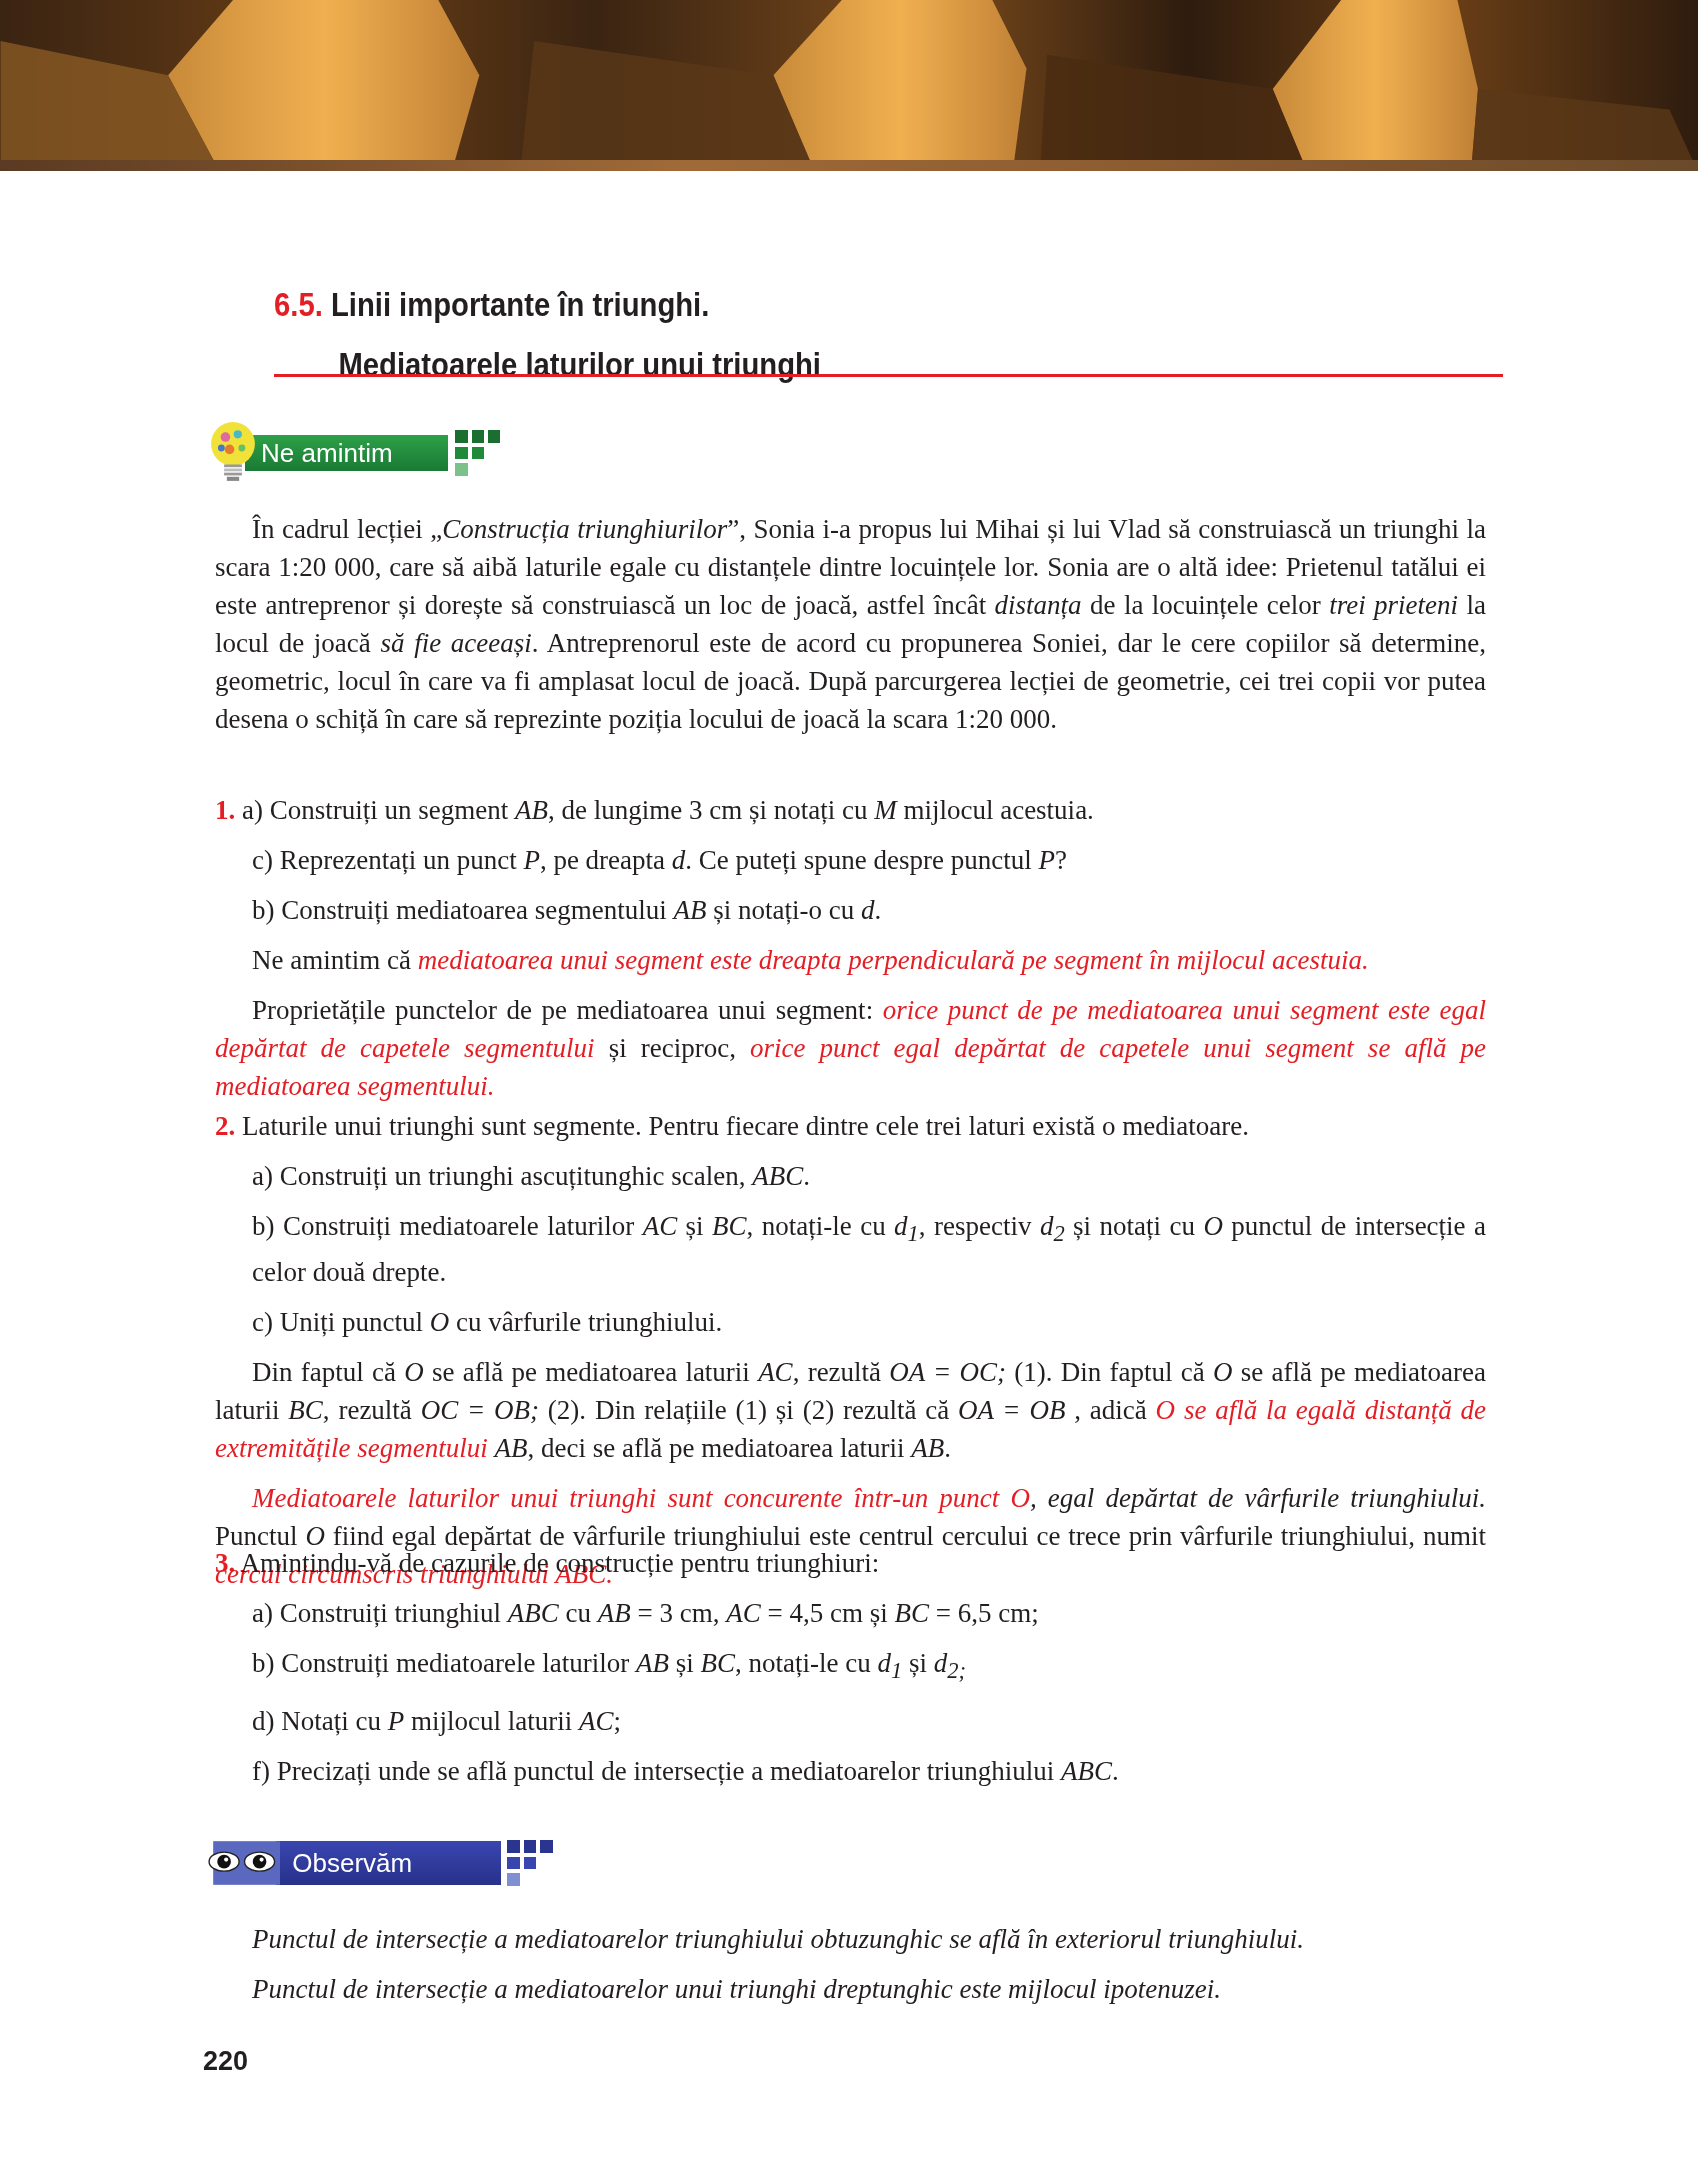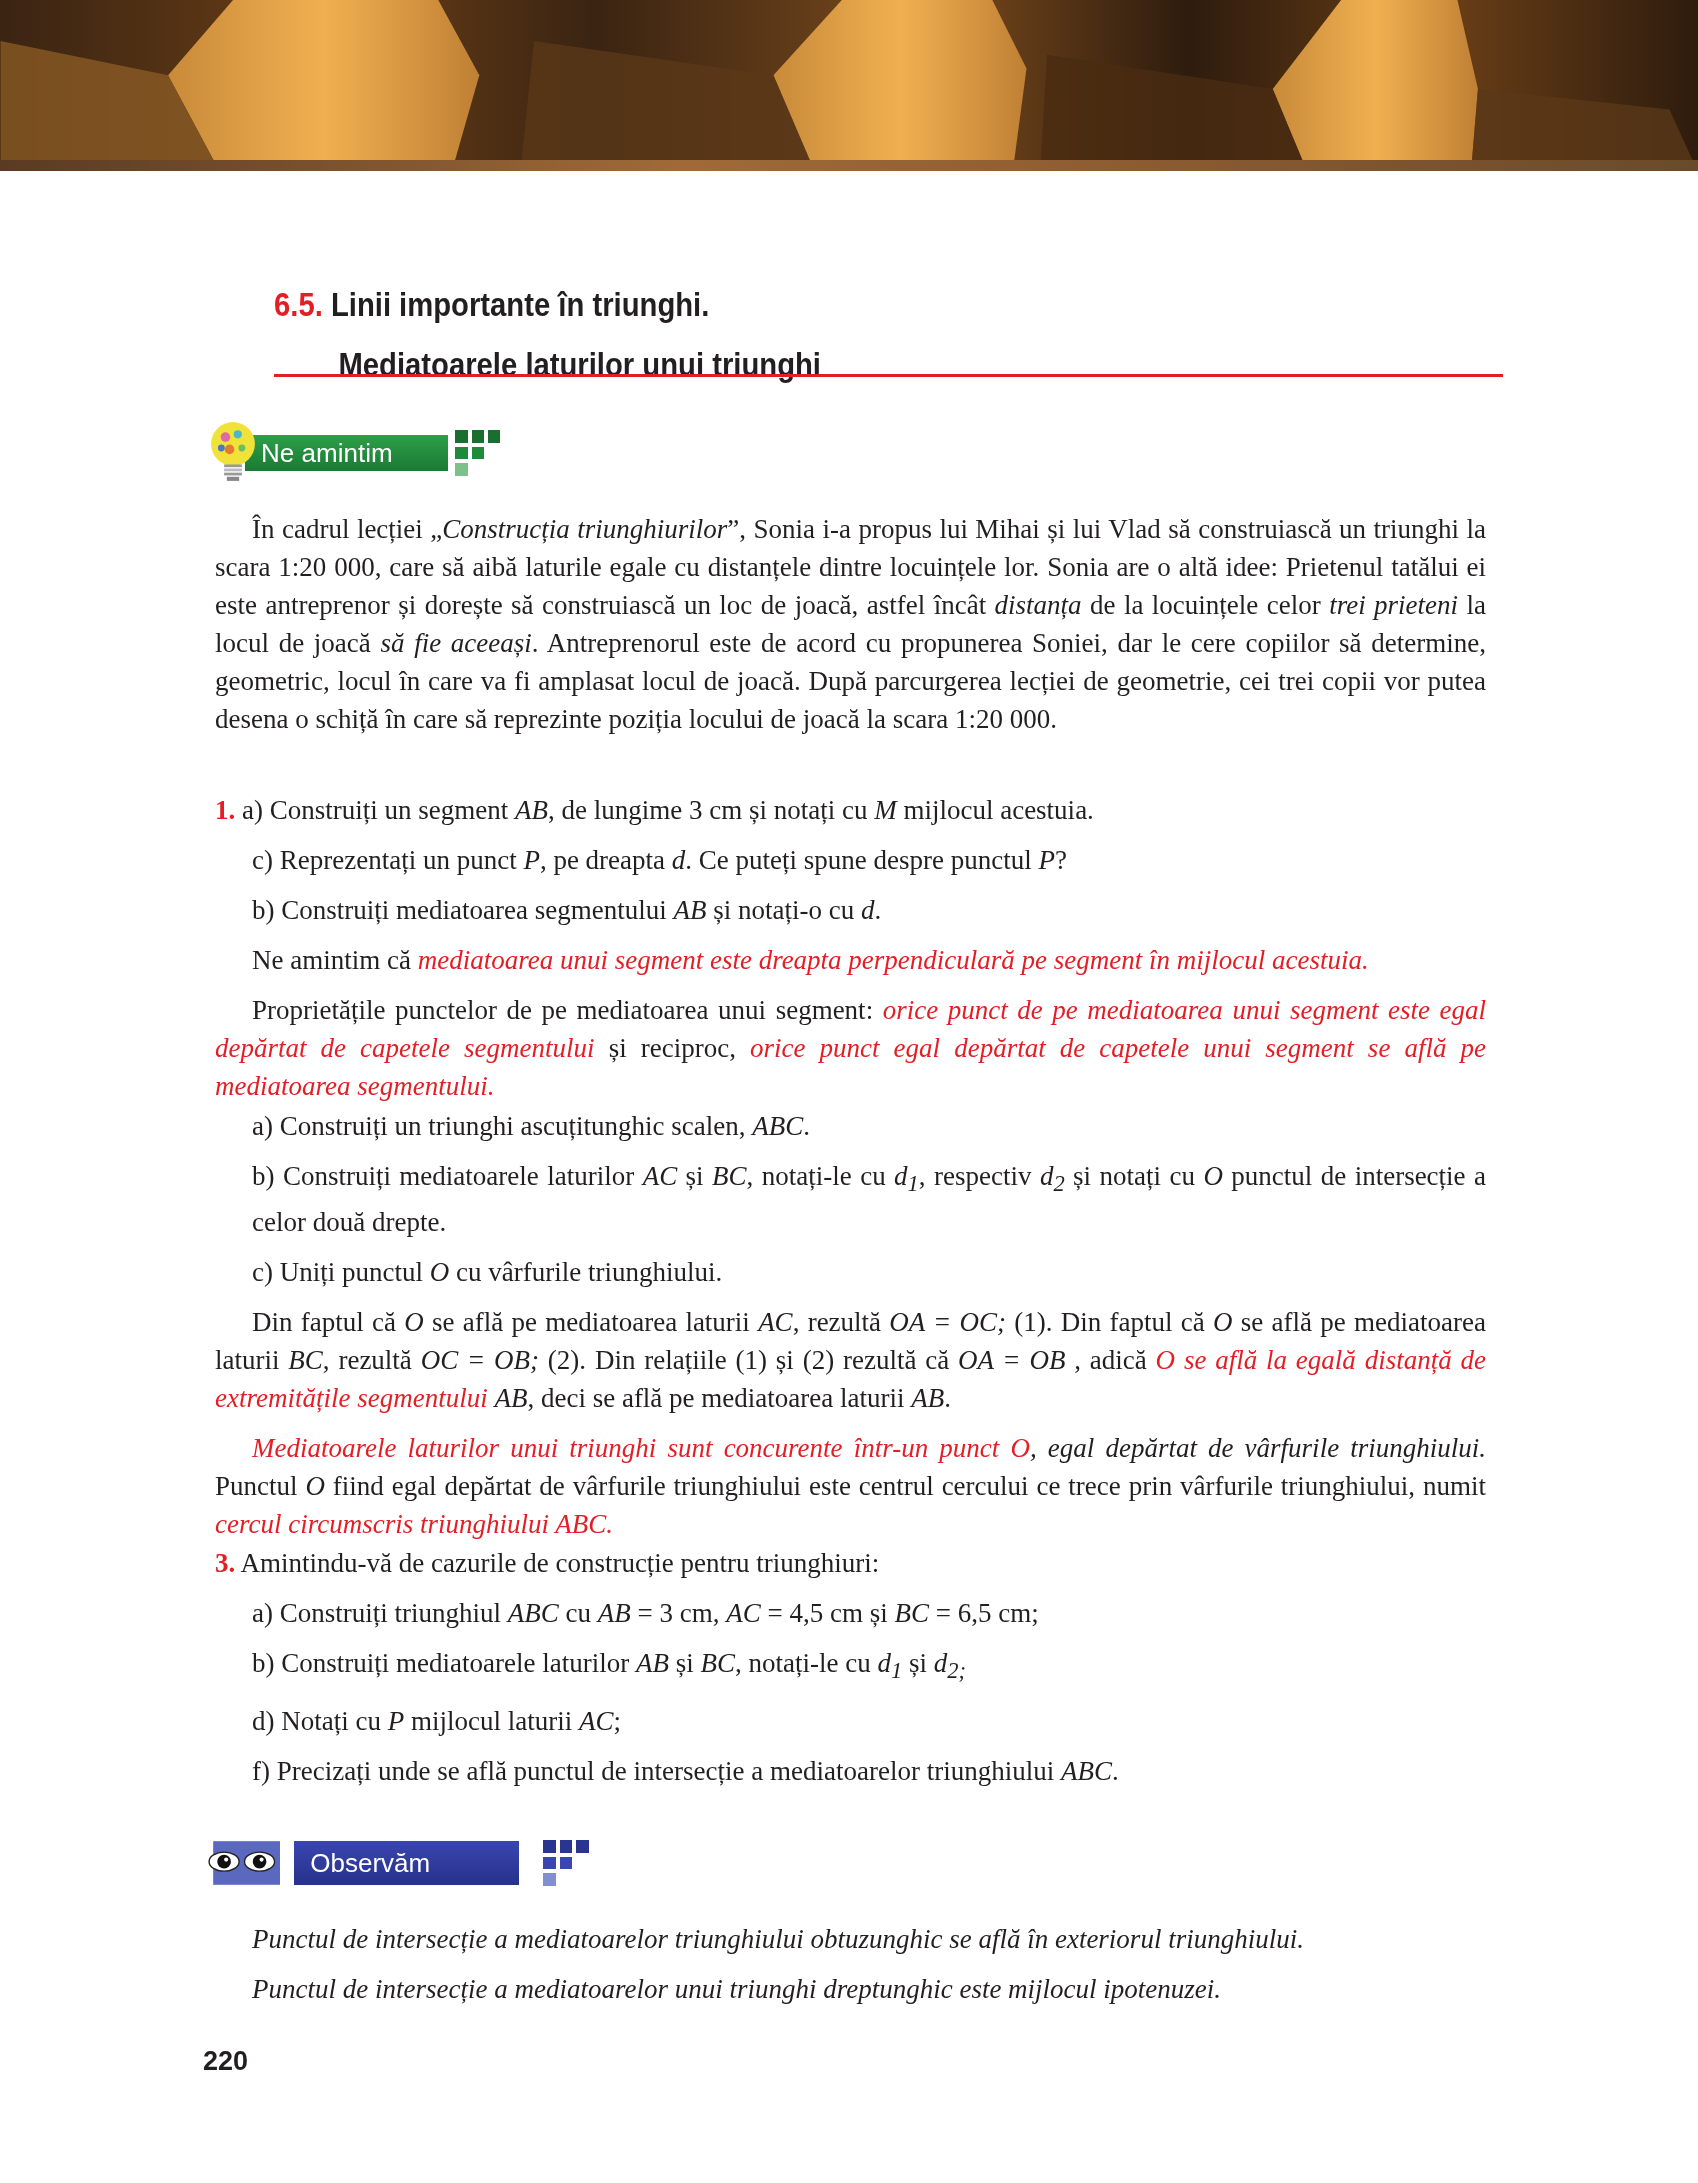--- a/index.html
+++ b/index.html
@@ -91,40 +91,41 @@
 
 <div class="text-block" style="top:779px;">
   <p><span class="rednum">1.</span> <span>a) Construiți un segment </span><i>AB</i><span>, de lungime 3 cm și notați cu </span><i>M</i><span> mijlocul acestuia.</span></p>
   <p class="sub"><span>c) Reprezentați un punct </span><i>P</i><span>, pe dreapta </span><i>d</i><span>. Ce puteți spune despre punctul </span><i>P</i><span>?</span></p>
   <p class="sub"><span>b) Construiți mediatoarea segmentului </span><i>AB</i><span> și notați-o cu </span><i>d</i><span>.</span></p>
   <p class="ind"><span>Ne amintim că </span><i class="red">mediatoarea unui segment este dreapta perpendiculară pe segment în mijlocul acestuia.</i></p>
   <p class="ind"><span>Proprietățile punctelor de pe mediatoarea unui segment: </span><i class="red">orice punct de pe mediatoarea unui segment este egal depărtat de capetele segmentului</i><span> și reciproc, </span><i class="red">orice punct egal depărtat de capetele unui segment se află pe mediatoarea segmentului.</i></p>
 </div>
 
 <div class="text-block" style="top:1095px;">
+  <p><span class="rednum">2.</span> <span>Laturile unui triunghi sunt segmente. Pentru fiecare dintre cele trei laturi există o mediatoare.</span></p>
   <p class="sub"><span>a) Construiți un triunghi ascuțitunghic scalen, </span><i>ABC</i><span>.</span></p>
   <p class="sub"><span>b) Construiți mediatoarele laturilor </span><i>AC</i><span> și </span><i>BC</i><span>, notați-le cu </span><i>d</i><sub><i>1</i></sub><span>, respectiv </span><i>d</i><sub><i>2</i></sub><span> și notați cu </span><i>O</i><span> punctul de intersecție a celor două drepte.</span></p>
   <p class="sub"><span>c) Uniți punctul </span><i>O</i><span> cu vârfurile triunghiului.</span></p>
   <p class="ind">
     <span>Din faptul că </span><i>O</i><span> se află pe mediatoarea laturii </span><i>AC</i><span>, rezultă </span><i>OA = OC;</i><span> (1). Din faptul că </span><i>O</i><span> se află pe mediatoarea laturii </span><i>BC</i><span>, rezultă </span><i>OC = OB;</i><span> (2). Din relațiile (1) și (2) rezultă că </span><i>OA = OB</i><span> , adică </span><i class="red">O se află la egală distanță de extremitățile segmentului</i><span> </span><i>AB</i><span>, deci se află pe mediatoarea laturii </span><i>AB</i><span>.</span>
   </p>
   <p class="ind">
     <i class="red">Mediatoarele laturilor unui triunghi sunt concurente într-un punct O</i><i>, egal depărtat de vârfurile triunghiului.</i><span> Punctul </span><i>O</i><span> fiind egal depărtat de vârfurile triunghiului este centrul cercului ce trece prin vârfurile triunghiului, numit </span><i class="red">cercul circumscris triunghiului ABC.</i>
   </p>
 </div>
 
 <div class="text-block" style="top:1532px;">
   <p><span class="rednum">3.</span> <span>Amintindu-vă de cazurile de construcție pentru triunghiuri:</span></p>
   <p class="sub"><span>a)  Construiți triunghiul </span><i>ABC</i><span> cu </span><i>AB</i><span> = 3 cm, </span><i>AC</i><span> = 4,5 cm și </span><i>BC</i><span> = 6,5 cm;</span></p>
   <p class="sub"><span>b)  Construiți mediatoarele laturilor </span><i>AB</i><span> și </span><i>BC</i><span>, notați-le cu </span><i>d</i><sub><i>1</i></sub><span> și </span><i>d</i><sub><i>2;</i></sub></p>
   <p class="sub"><span>d)  Notați cu </span><i>P</i><span> mijlocul laturii </span><i>AC</i><span>;</span></p>
   <p class="sub"><span>f)  Precizați unde se află punctul de intersecție a mediatoarelor triunghiului </span><i>ABC</i><span>.</span></p>
 </div>
 
-<div class="badge" style="left:205px; top:1841px;gap:18px;">
+<div class="badge" style="left:205px; top:1841px;">
   <svg width="75" height="44" viewBox="0 0 110 64" style="margin-right:-4.1px; position:relative; z-index:2;">
     <rect x="12" y="0" width="98" height="64" fill="#5a68c0"></rect>
     <ellipse cx="28" cy="30" rx="22" ry="14" fill="#fff" stroke="#222" stroke-width="2"></ellipse>
     <circle cx="28" cy="30" r="10" fill="#111"></circle>
       <circle cx="31" cy="27" r="3" fill="#fff"></circle>
     <ellipse cx="80" cy="30" rx="22" ry="14" fill="#fff" stroke="#222" stroke-width="2"></ellipse>
     <circle cx="80" cy="30" r="10" fill="#111"></circle>
       <circle cx="83" cy="27" r="3" fill="#fff"></circle>
   </svg>
   <div class="bar" style="background:linear-gradient(180deg,#3a46b0,#26318a); width:192px; height:44px;">Observăm</div>

